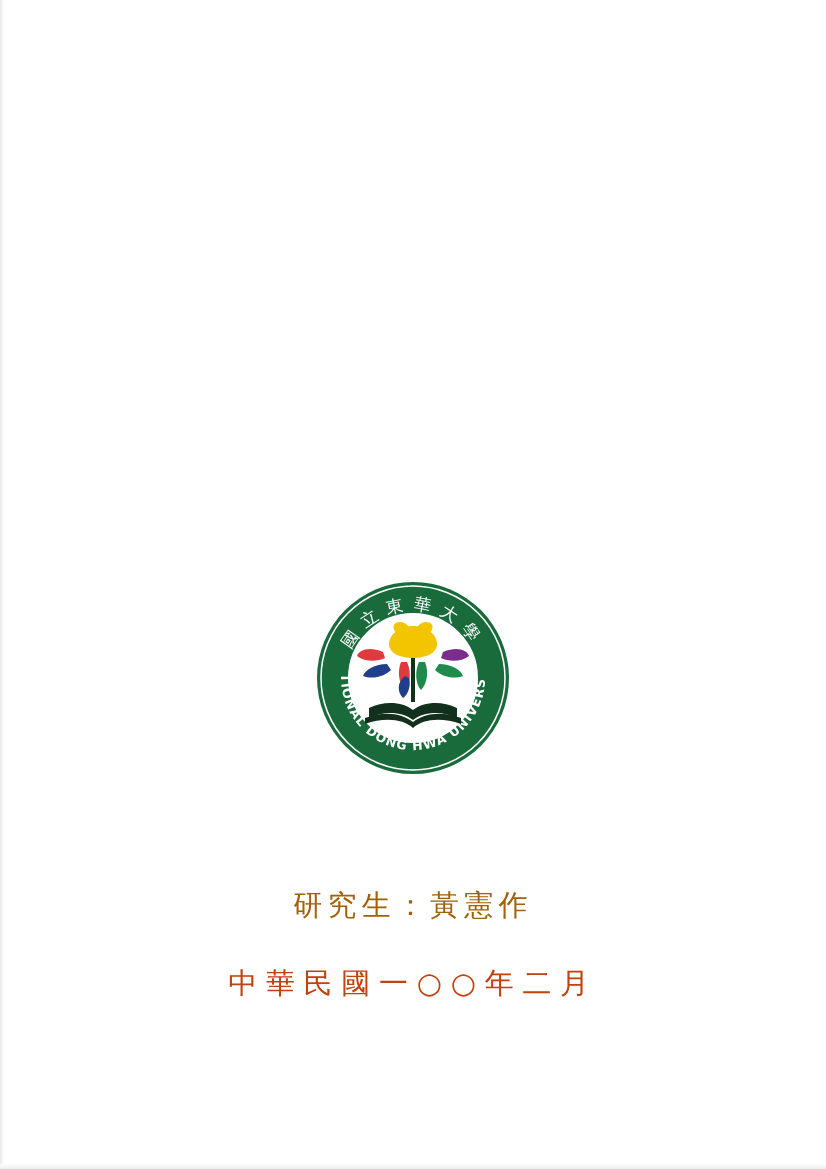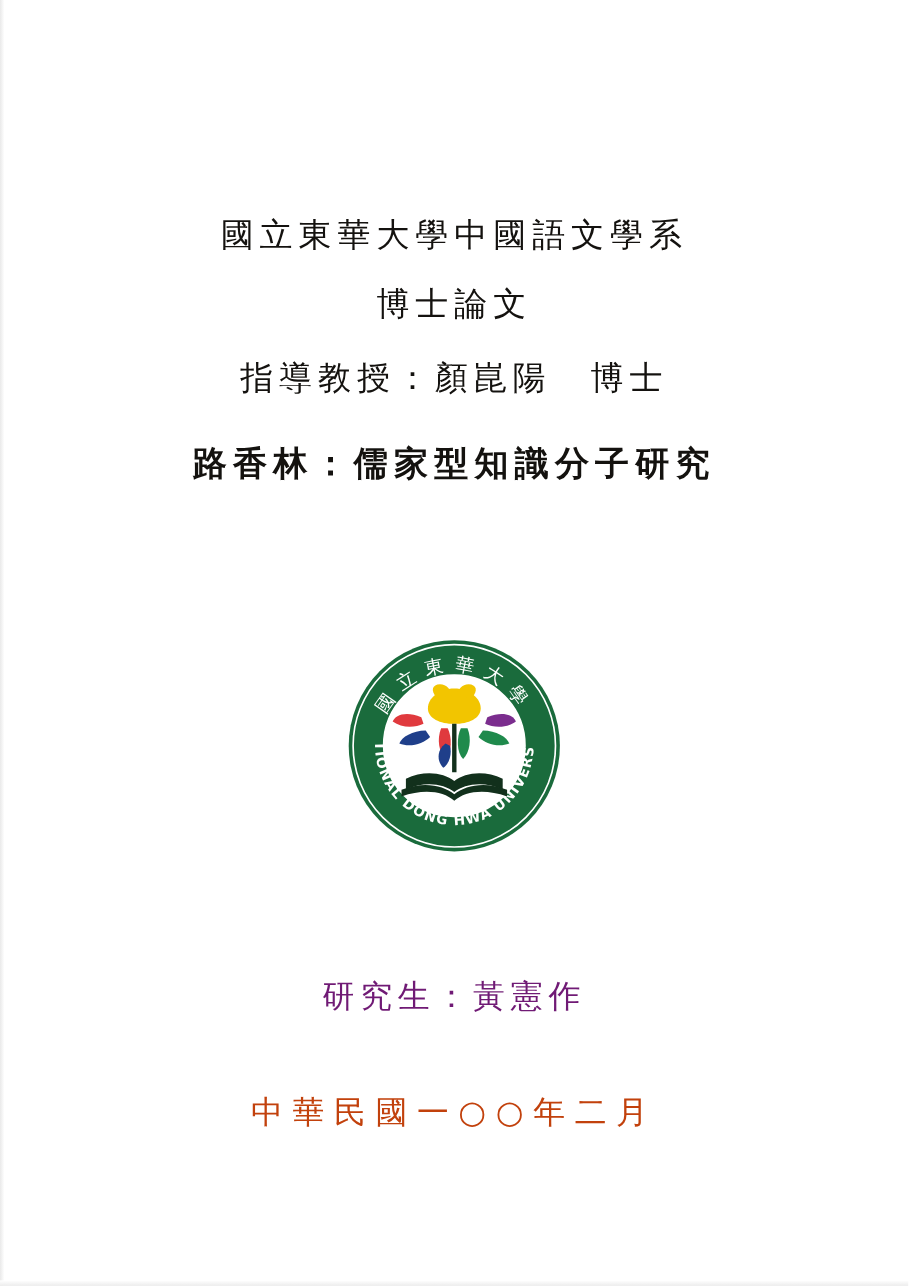--- a/index.html
+++ b/index.html
@@ -85,48 +85,42 @@
     position: absolute;
     left: 0;
     top: 880px;
     width: 826px;
     text-align: center;
   }
   .b1 {
     font-family: "DejaVu Serif", serif;
     font-size: 29px;
     letter-spacing: 0.18em;
-    color: #701a75;
+    color: #a16207;
     line-height: 50px;
-    margin-bottom: 56px;
+    margin-bottom: 28px;
     white-space: nowrap;
   }
   .b2 {
     font-family: "DejaVu Serif", serif;
     font-size: 29px;
     letter-spacing: 0.30em;
     color: #c2410c;
     line-height: 50px;
     white-space: nowrap;
   }
 </style>
 </head>
 <body>
 
 <div class="page">
 
   <div class="scan-edge-left"></div>
   <div class="scan-edge-bottom"></div>
 
-  <div class="titleblock">
-    <div class="line l1">國立東華大學中國語文學系</div>
-    <div class="line l2">博士論文</div>
-    <div class="line l3">指導教授：顏崑陽　博士</div>
-    <div class="line l4">路香林：儒家型知識分子研究</div>
-  </div>
 
   <div class="seal-wrap">
     <svg class="seal" viewBox="0 0 200 200" xmlns="http://www.w3.org/2000/svg">
       <defs>
         <path id="arcEng" d="M 28 100 A 72 72 0 0 0 172 100" fill="none"></path>
         <path id="arcChi" d="M 32 100 A 68 68 0 0 1 168 100" fill="none"></path>
       </defs>
 
       <circle cx="100" cy="100" r="96" fill="#1a6b3c"></circle>
       <circle cx="100" cy="100" r="92" fill="none" stroke="#ffffff" stroke-width="1.5"></circle>

